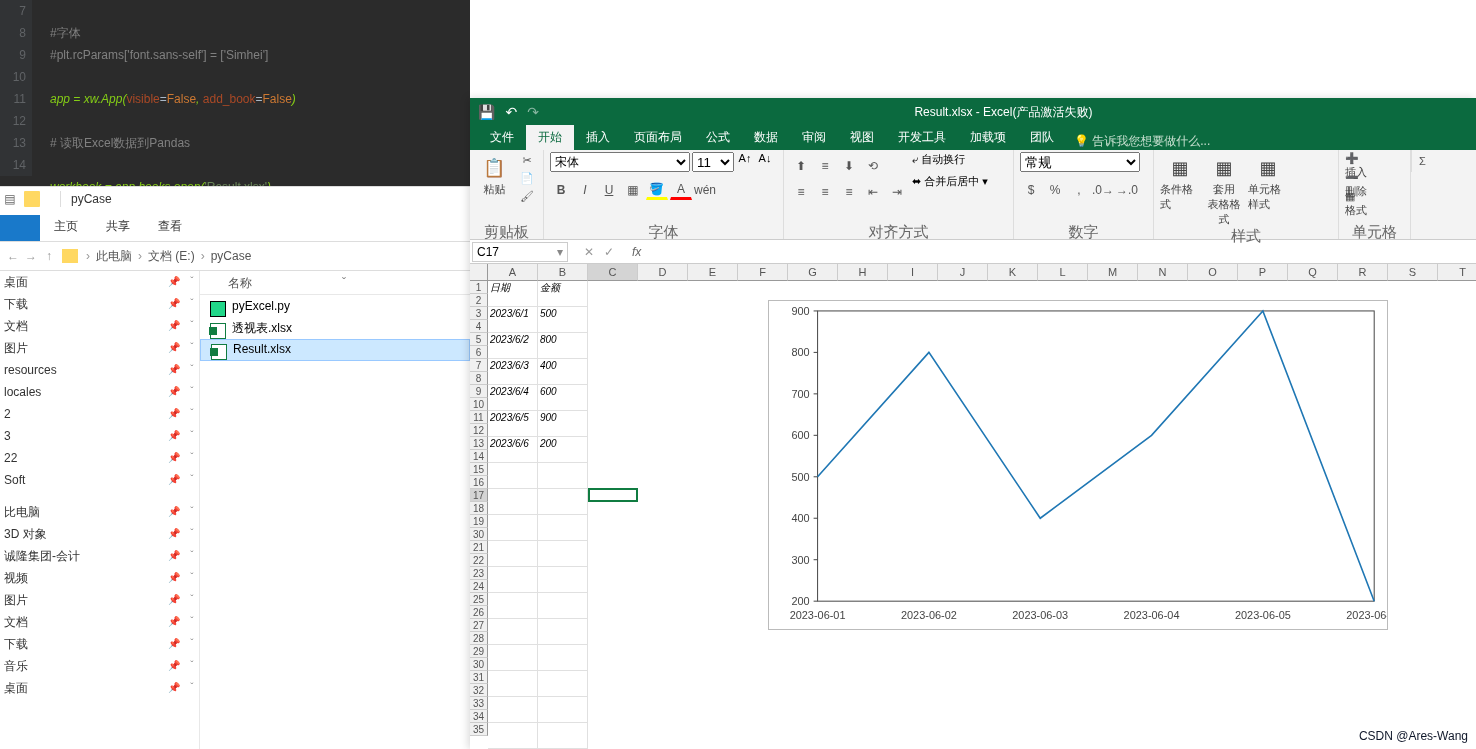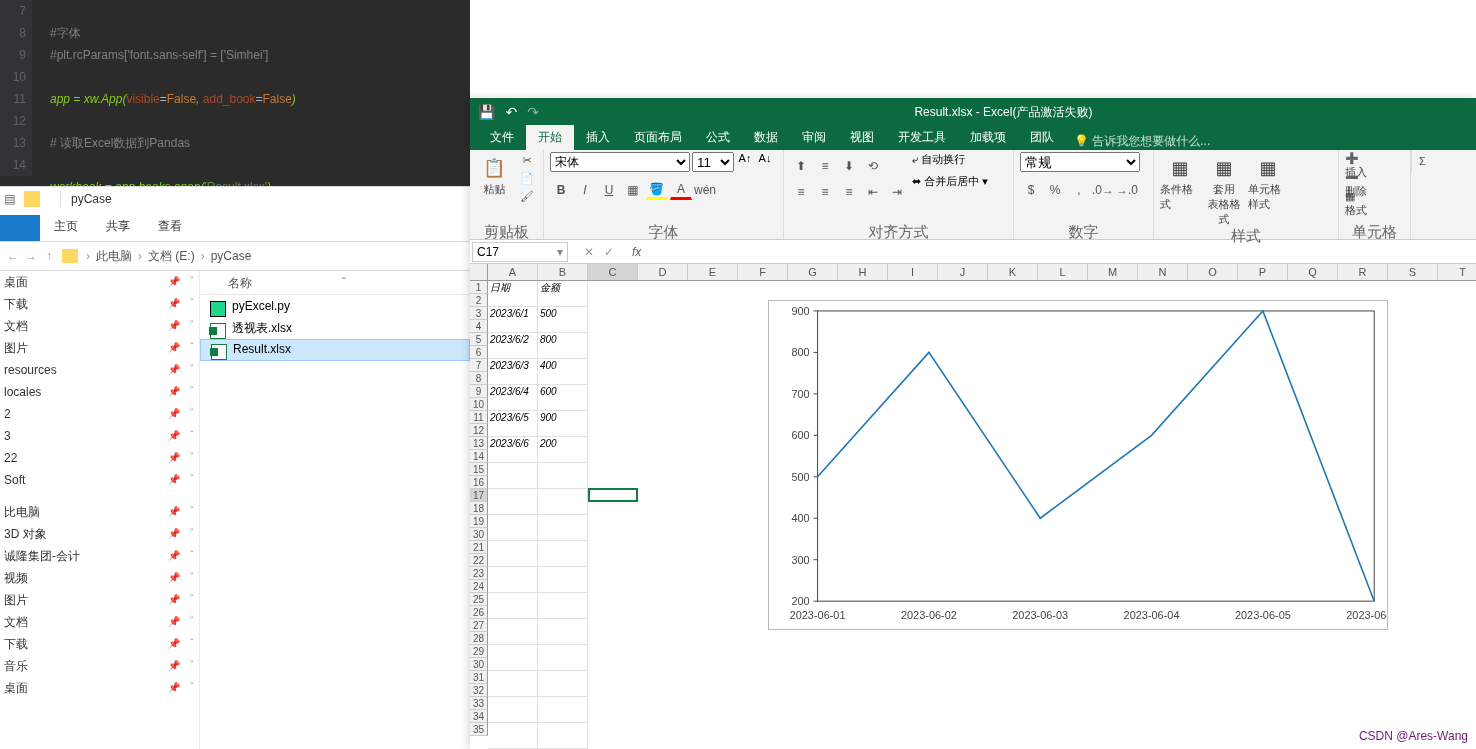--- a/index.html
+++ b/index.html
@@ -77,21 +77,21 @@
 .corner{position:absolute;left:0;top:0;width:18px;height:17px;background:#f0f0f0;border-right:1px solid #999;border-bottom:1px solid #999;}
 .cells{position:absolute;left:18px;top:17px;}
 .cells .row{display:flex;height:26px;font-style:italic;}
 .cells .cell{width:50px;border-right:1px solid #e0e0e0;border-bottom:1px solid #e0e0e0;font-size:10px;line-height:13px;padding:0 2px;overflow:hidden;white-space:nowrap;}
 .cells .cell.r{text-align:left;}
 .sel-cell{position:absolute;border:2px solid #107c41;background:#fff;pointer-events:none;}
 
 
 .chart{position:absolute;left:298px;top:36px;width:620px;height:330px;background:#fff;border:1px solid #bbb;}
 .chart svg{width:100%;height:100%;}
-.watermark{position:absolute;right:8px;bottom:6px;color:#701a75;font-size:12px;}
+.watermark{position:absolute;right:8px;bottom:6px;color:#0f172a;font-size:12px;}
 .fn-btn{width:22px;height:22px;text-align:center;line-height:22px;color:#555;border-left:1px solid #ddd;}
 </style>
 </head>
 <body>
 
 <div class="editor">
   <div class="gutter" id="gutter">
       <div>7</div>
       <div>8</div>
       <div>9</div>

